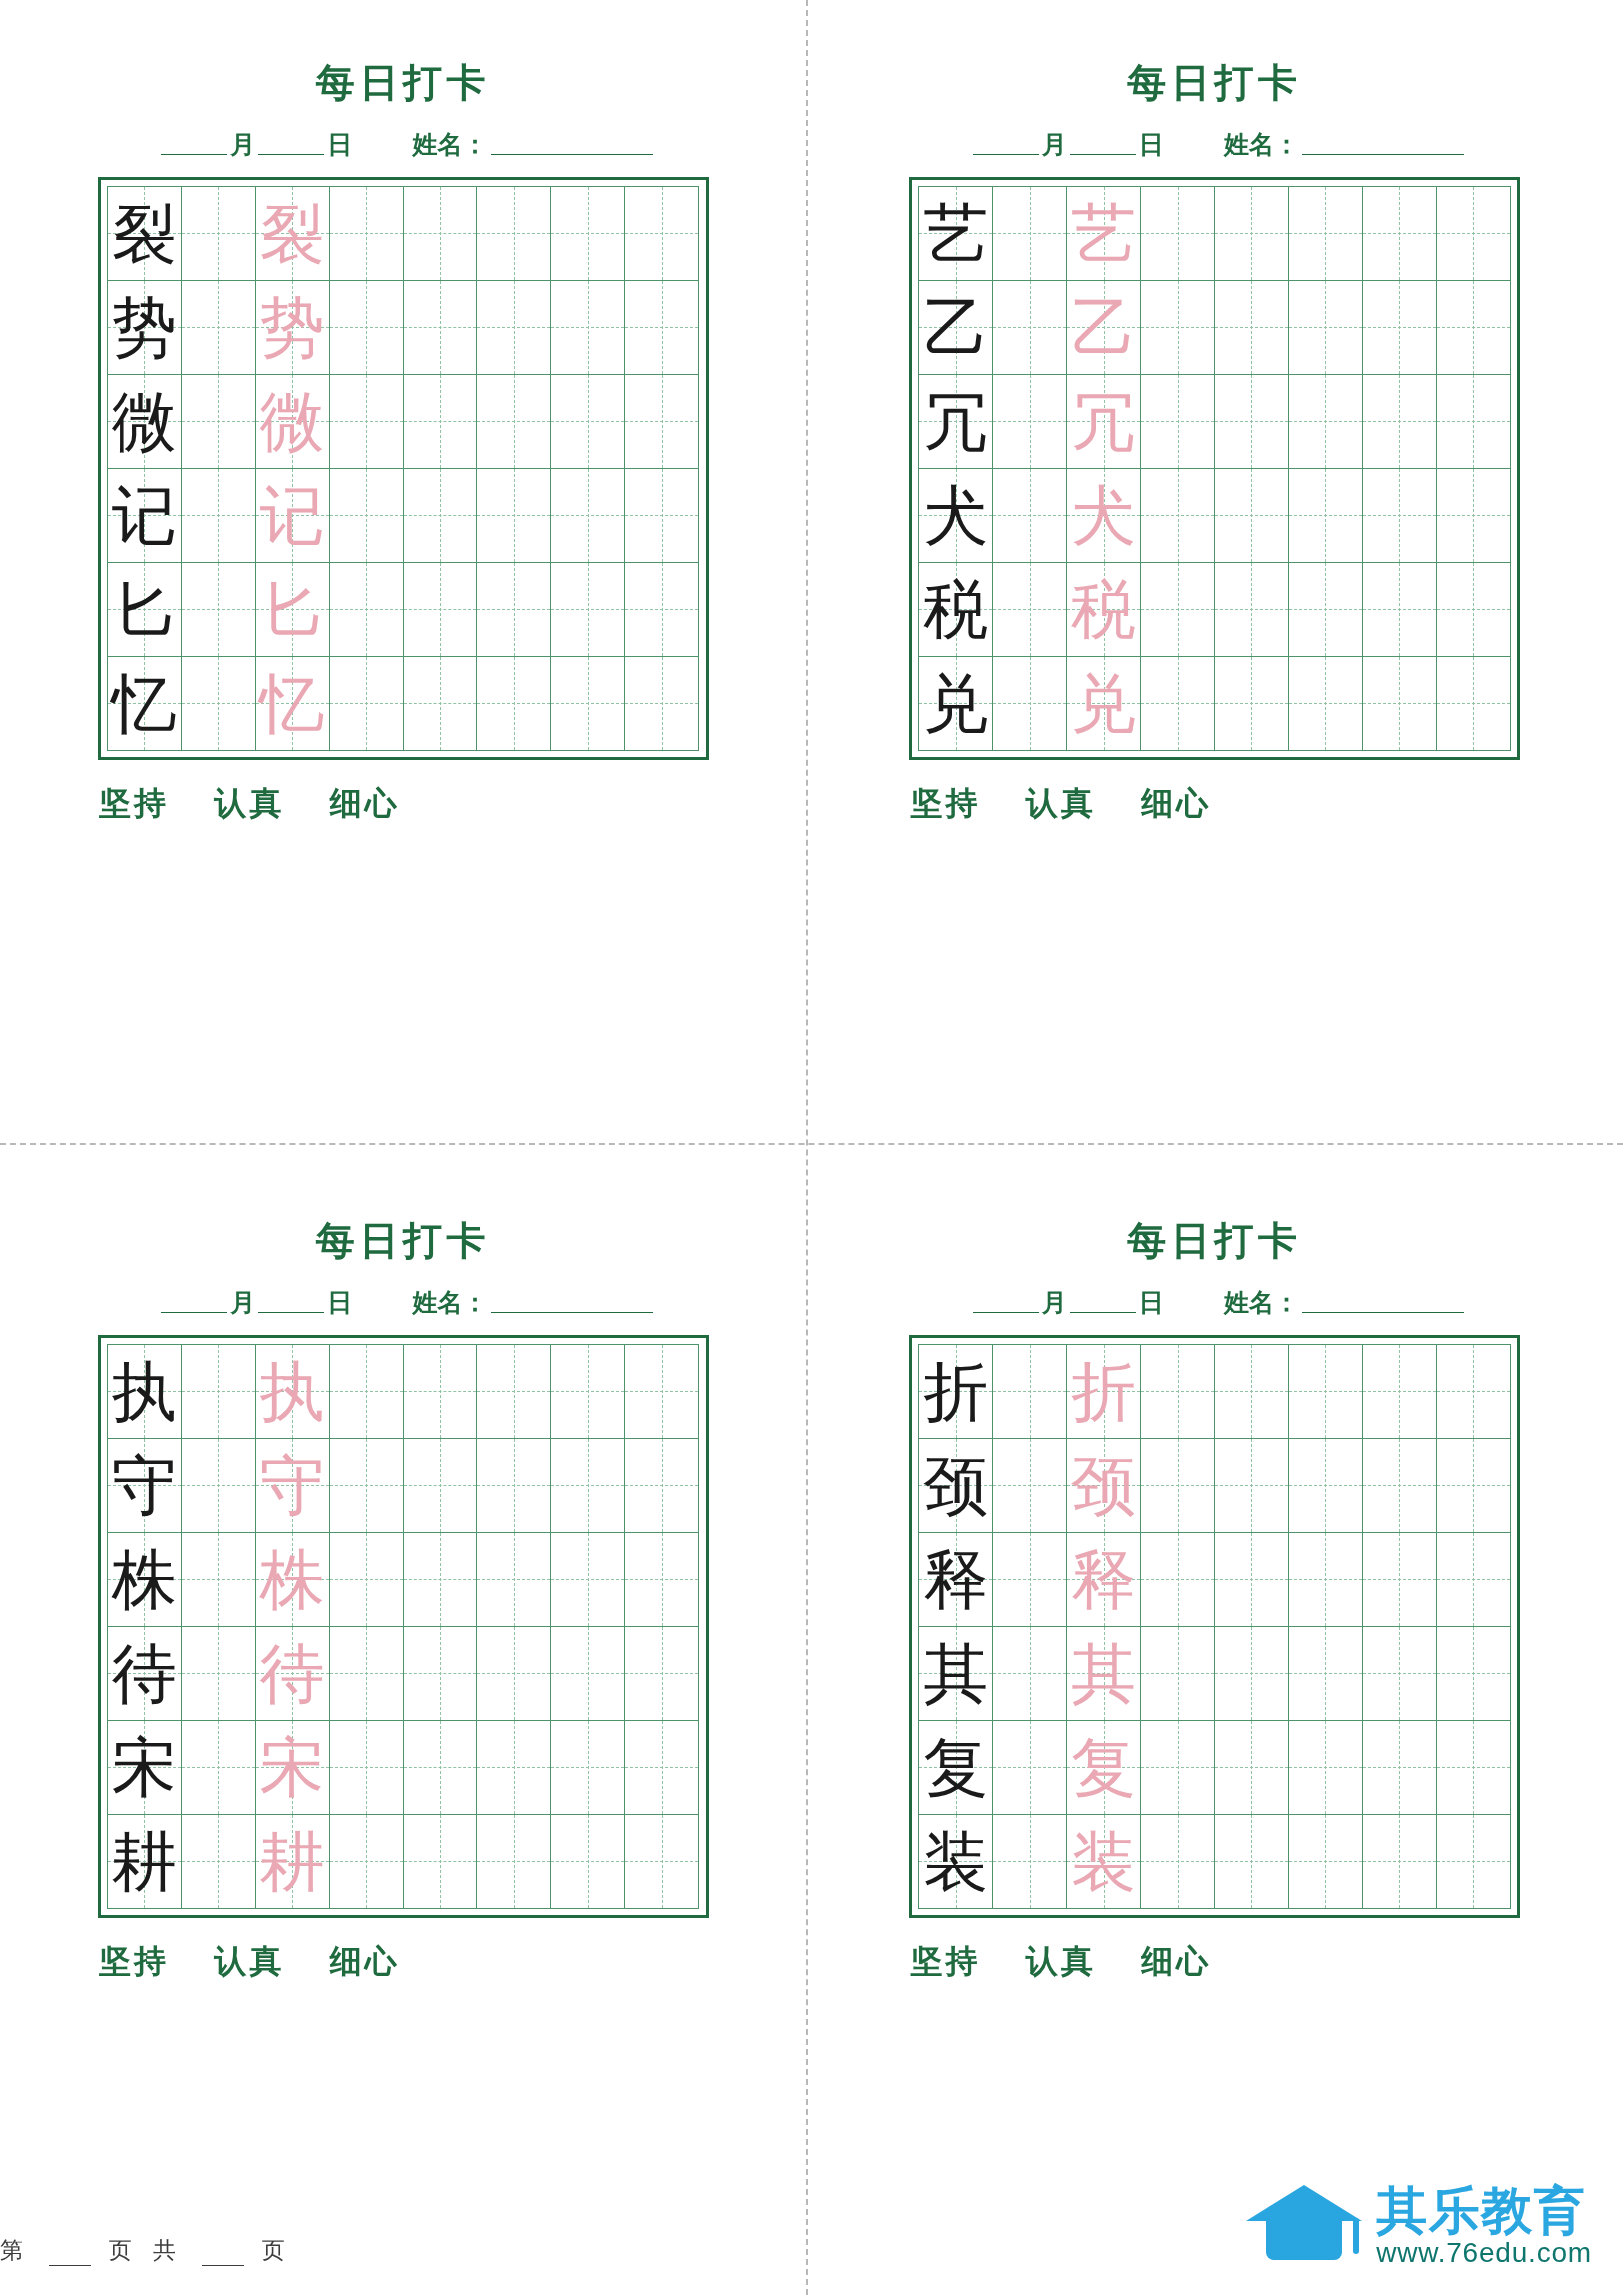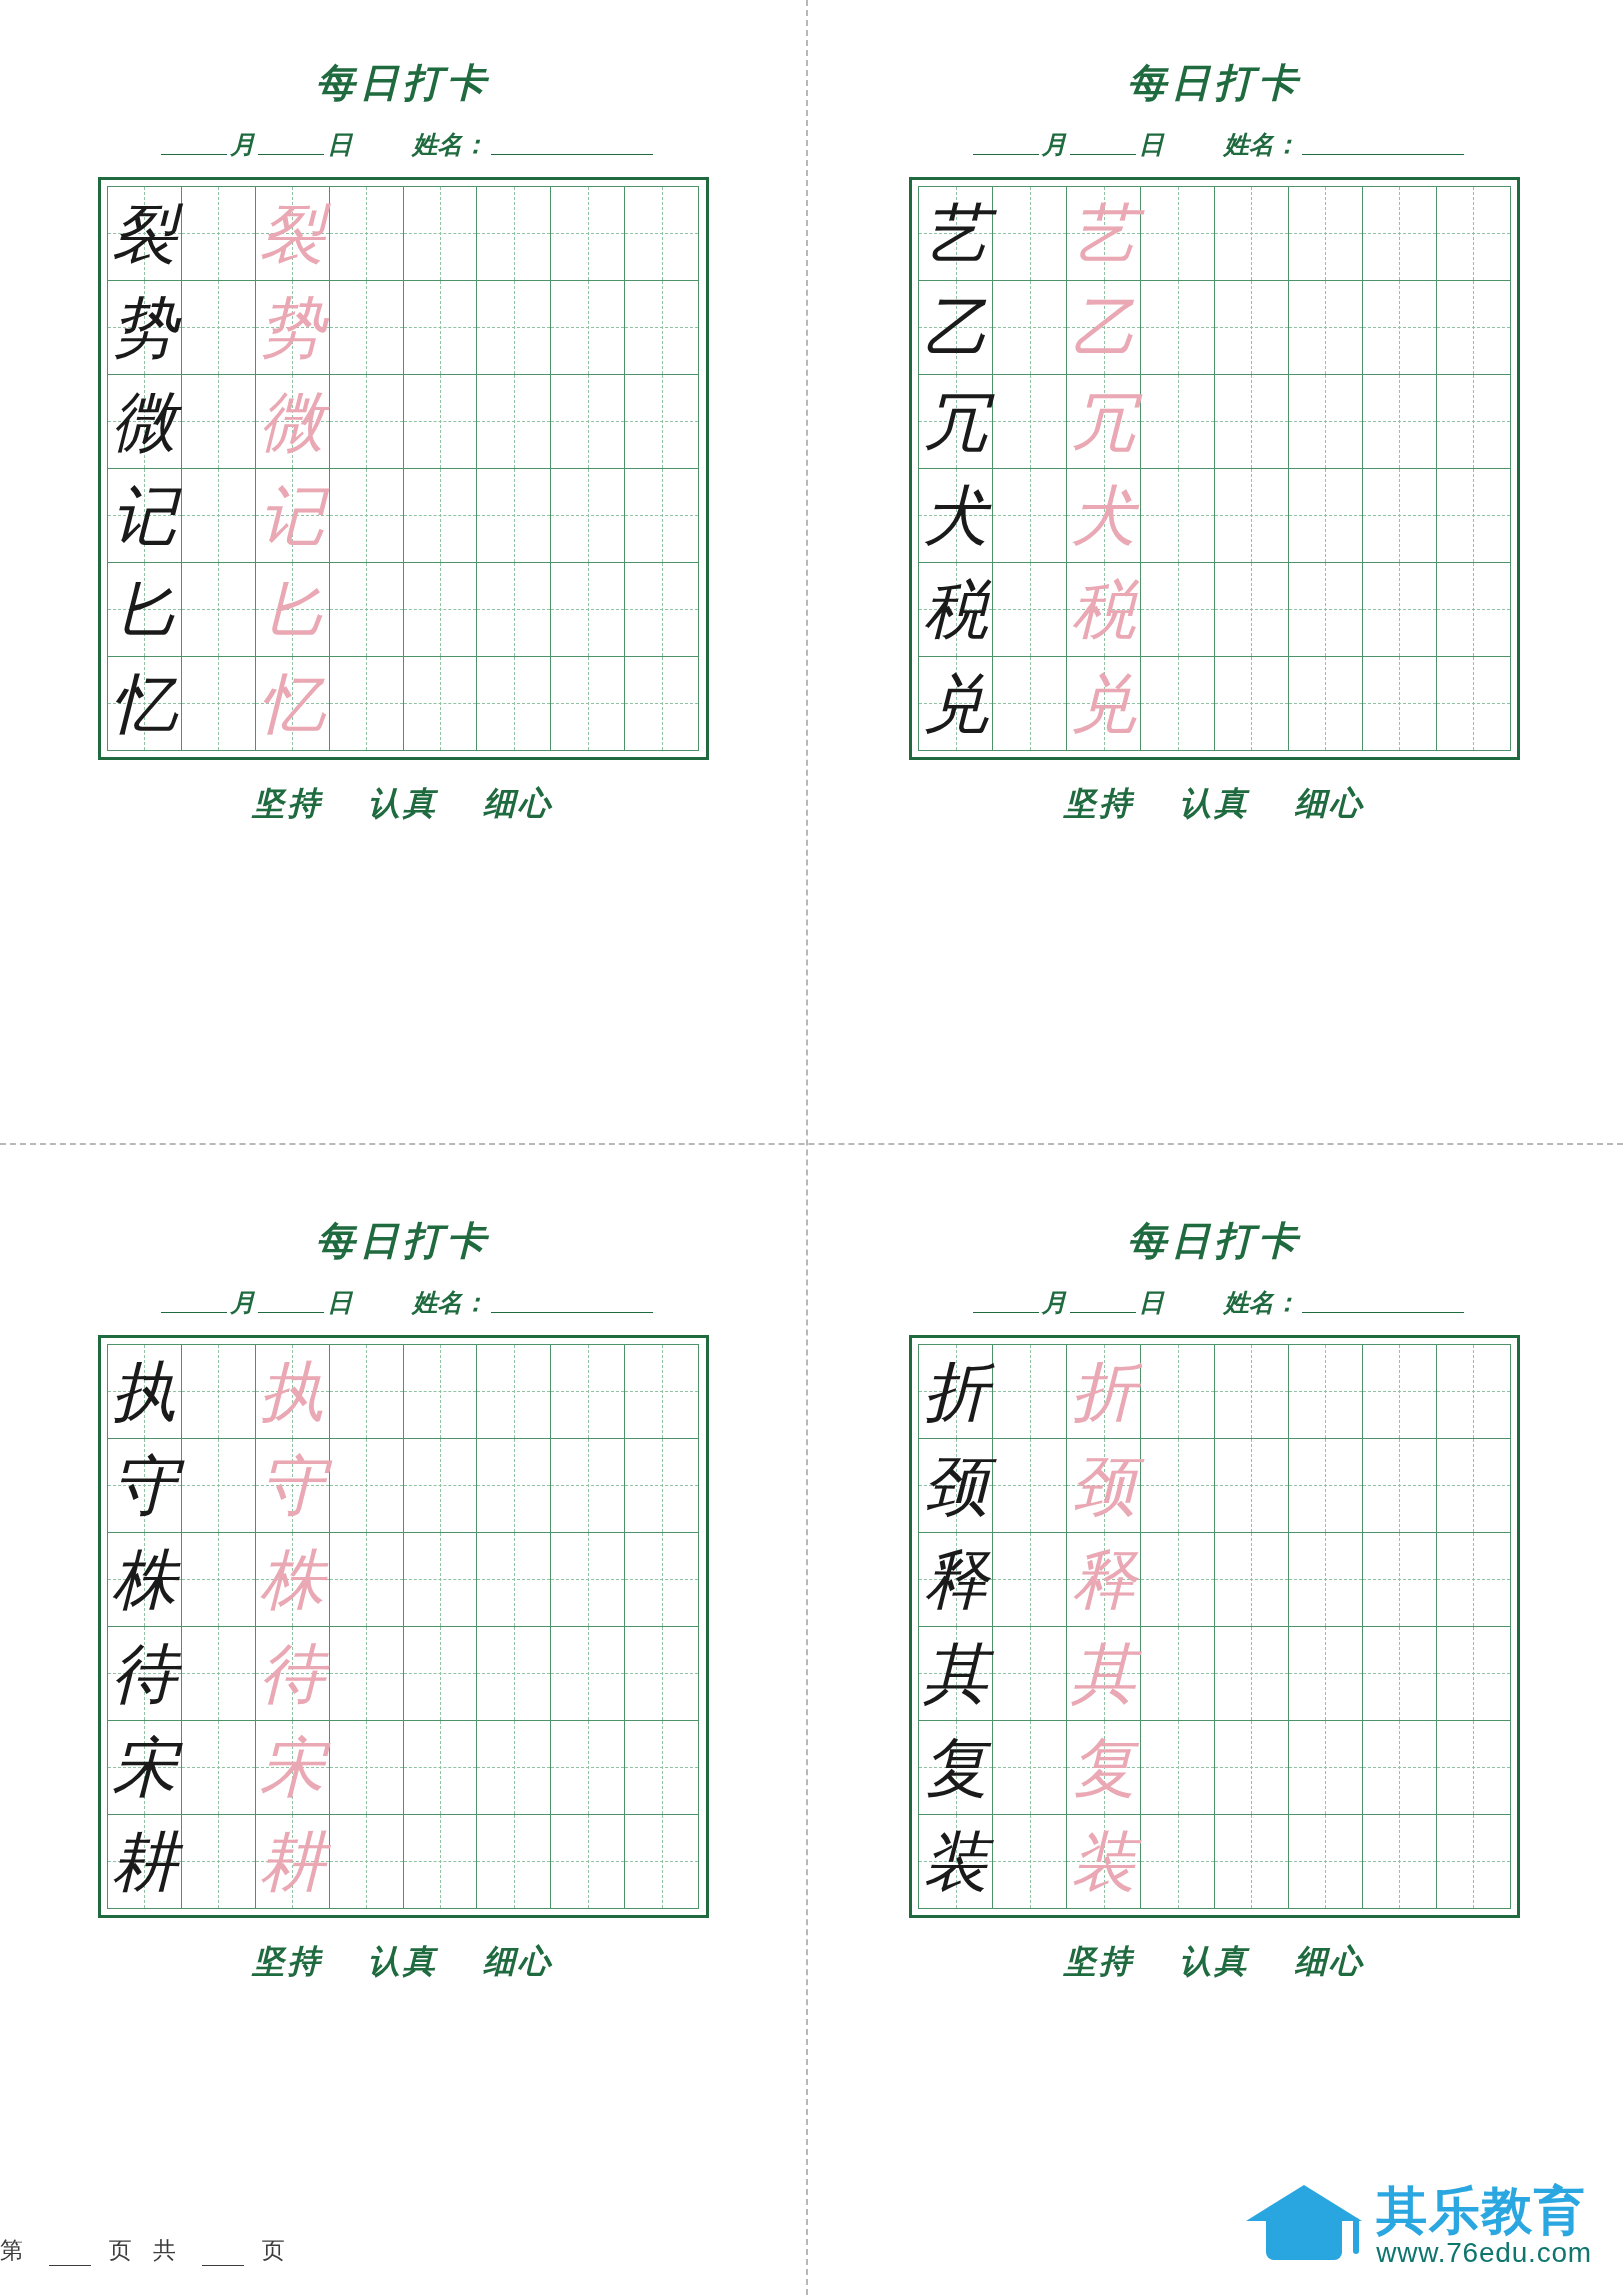--- a/index.html
+++ b/index.html
@@ -41,21 +41,20 @@
     position: absolute;
     inset: 0;
     display: grid;
     grid-template-columns: 806px 817px;
     grid-template-rows: 1143px 1152px;
   }
   .card {
     position: relative;
     box-sizing: border-box;
     padding: 0;
-    font-style: italic;
   }
 
   .card-inner {
     position: absolute;
     left: 50%;
     transform: translateX(-50%);
     top: 56px;
     width: 642px;
   }
   .card.bottom .card-inner { top: 71px; }
@@ -138,21 +137,20 @@
     line-height: 91px;
     font-family: "DejaVu Serif", "Liberation Serif", serif;
     display: block;
   }
   .glyph.model { color: #1a1a1a; }
   .glyph.trace { color: #e9a8b3; }
 
   
   .slogan {
     margin-top: 21.6px;
-    text-align: center;
     color: #1f6b3f;
     font-size: 32px;
     font-weight: bold;
     letter-spacing: 3.1px;
   }
   .slogan span { margin: 0 17px; }
 
   
   .page-footer {
     position: absolute;

